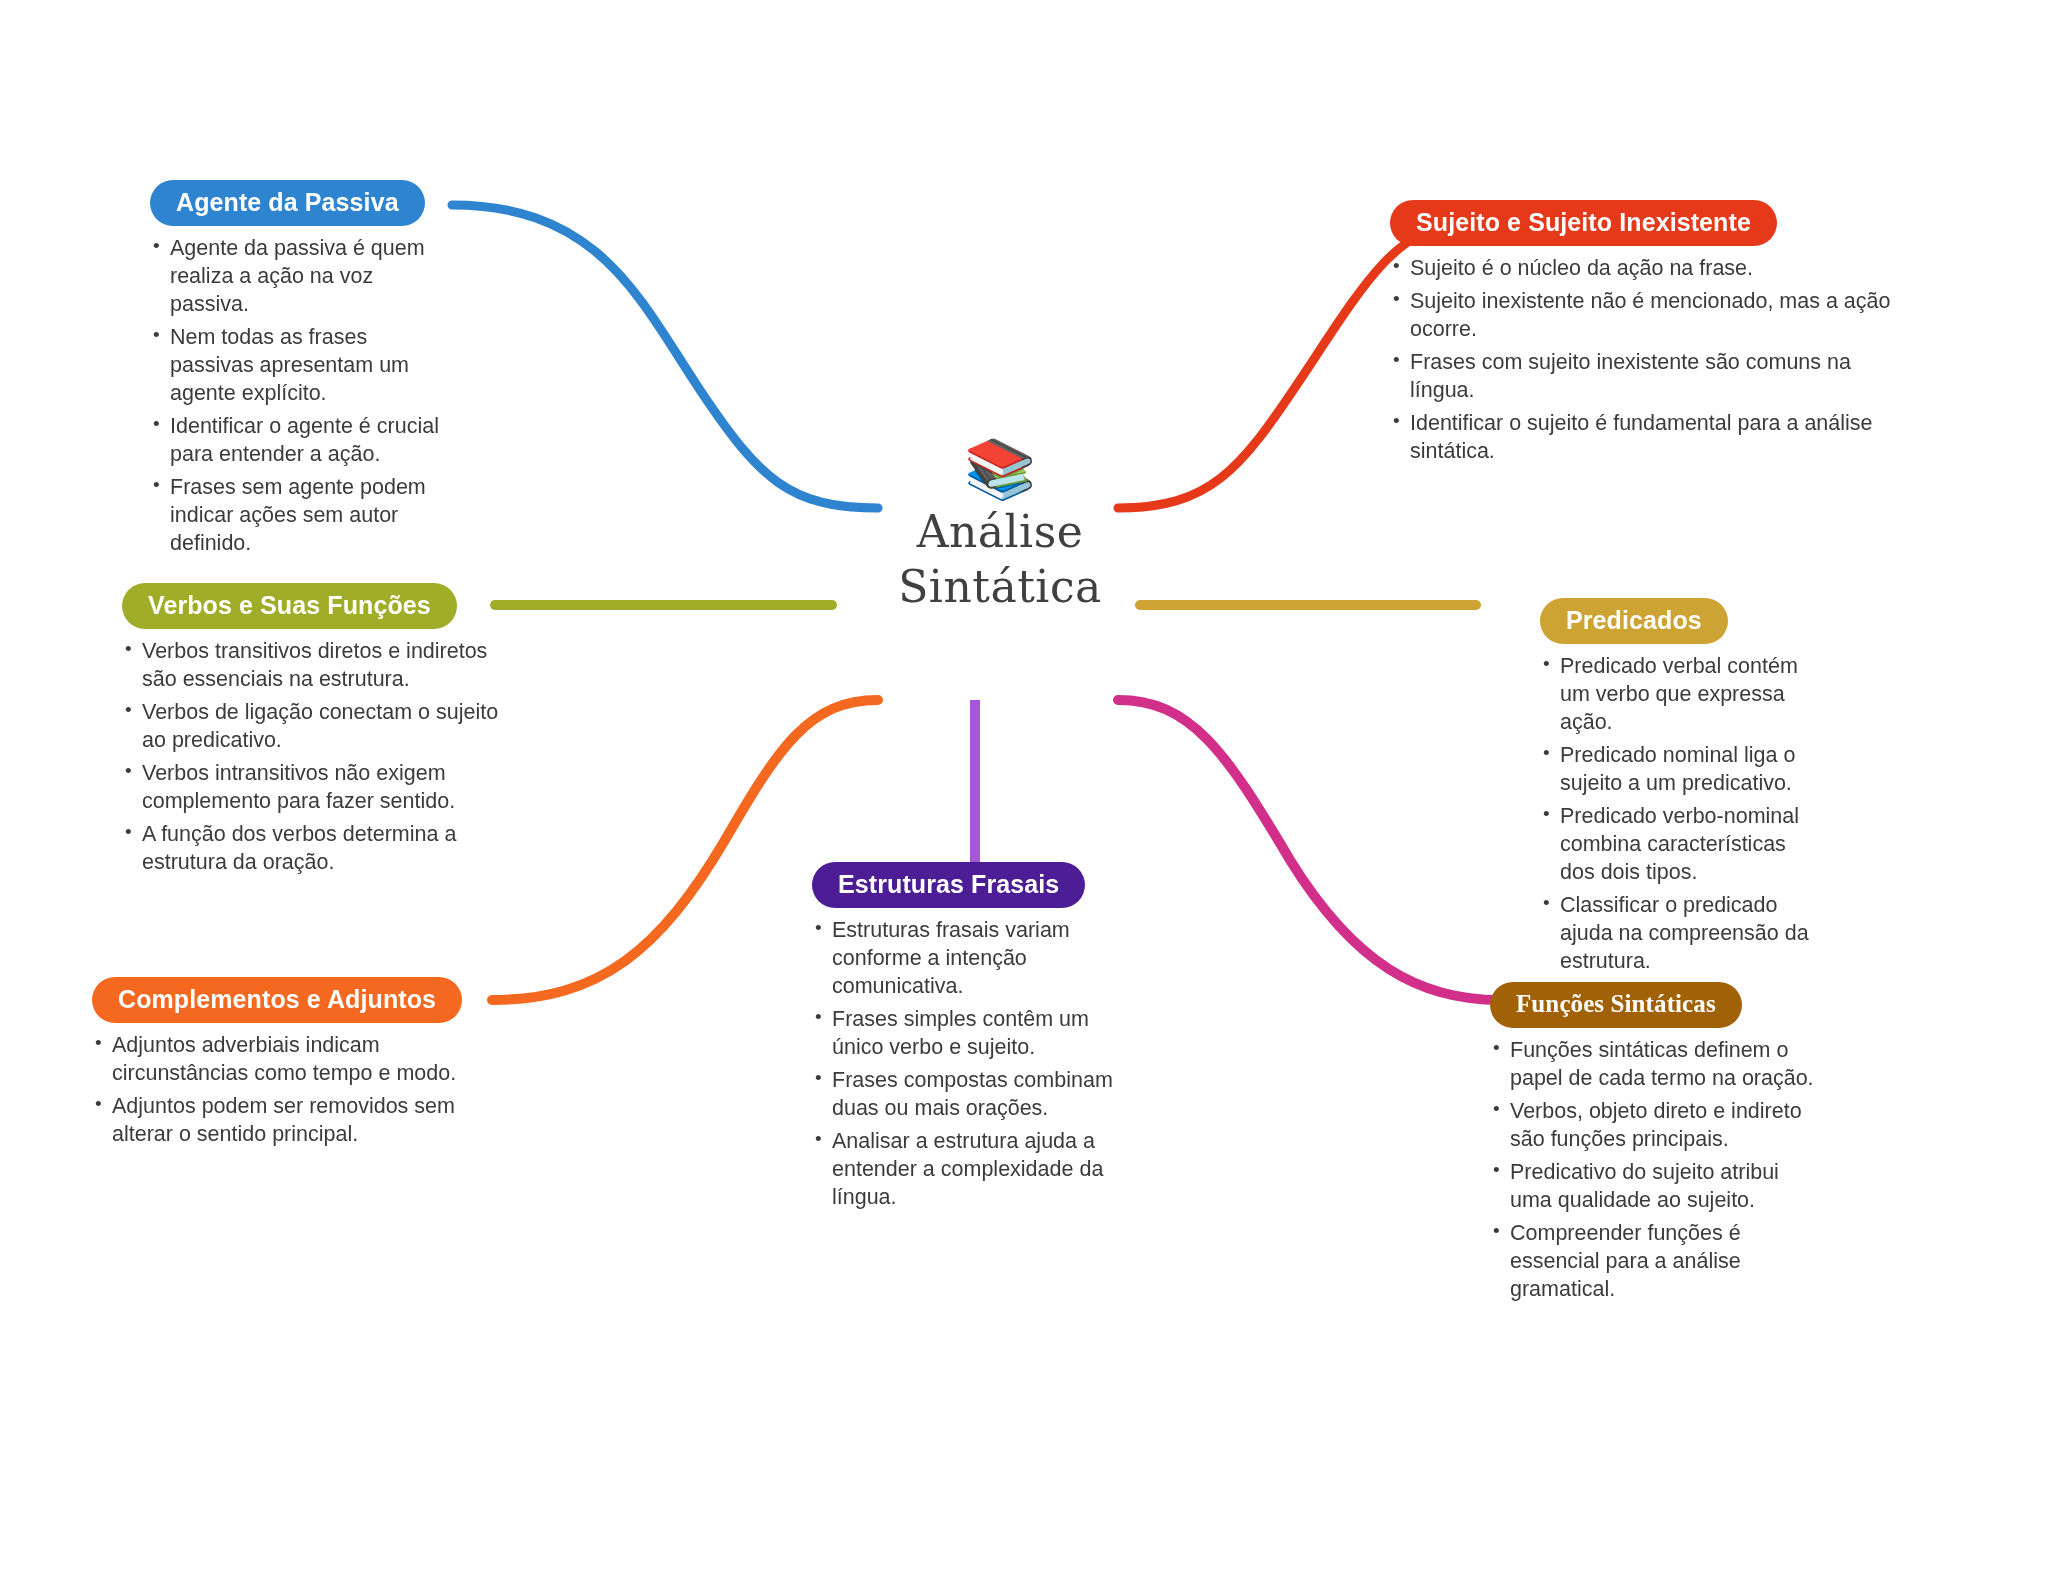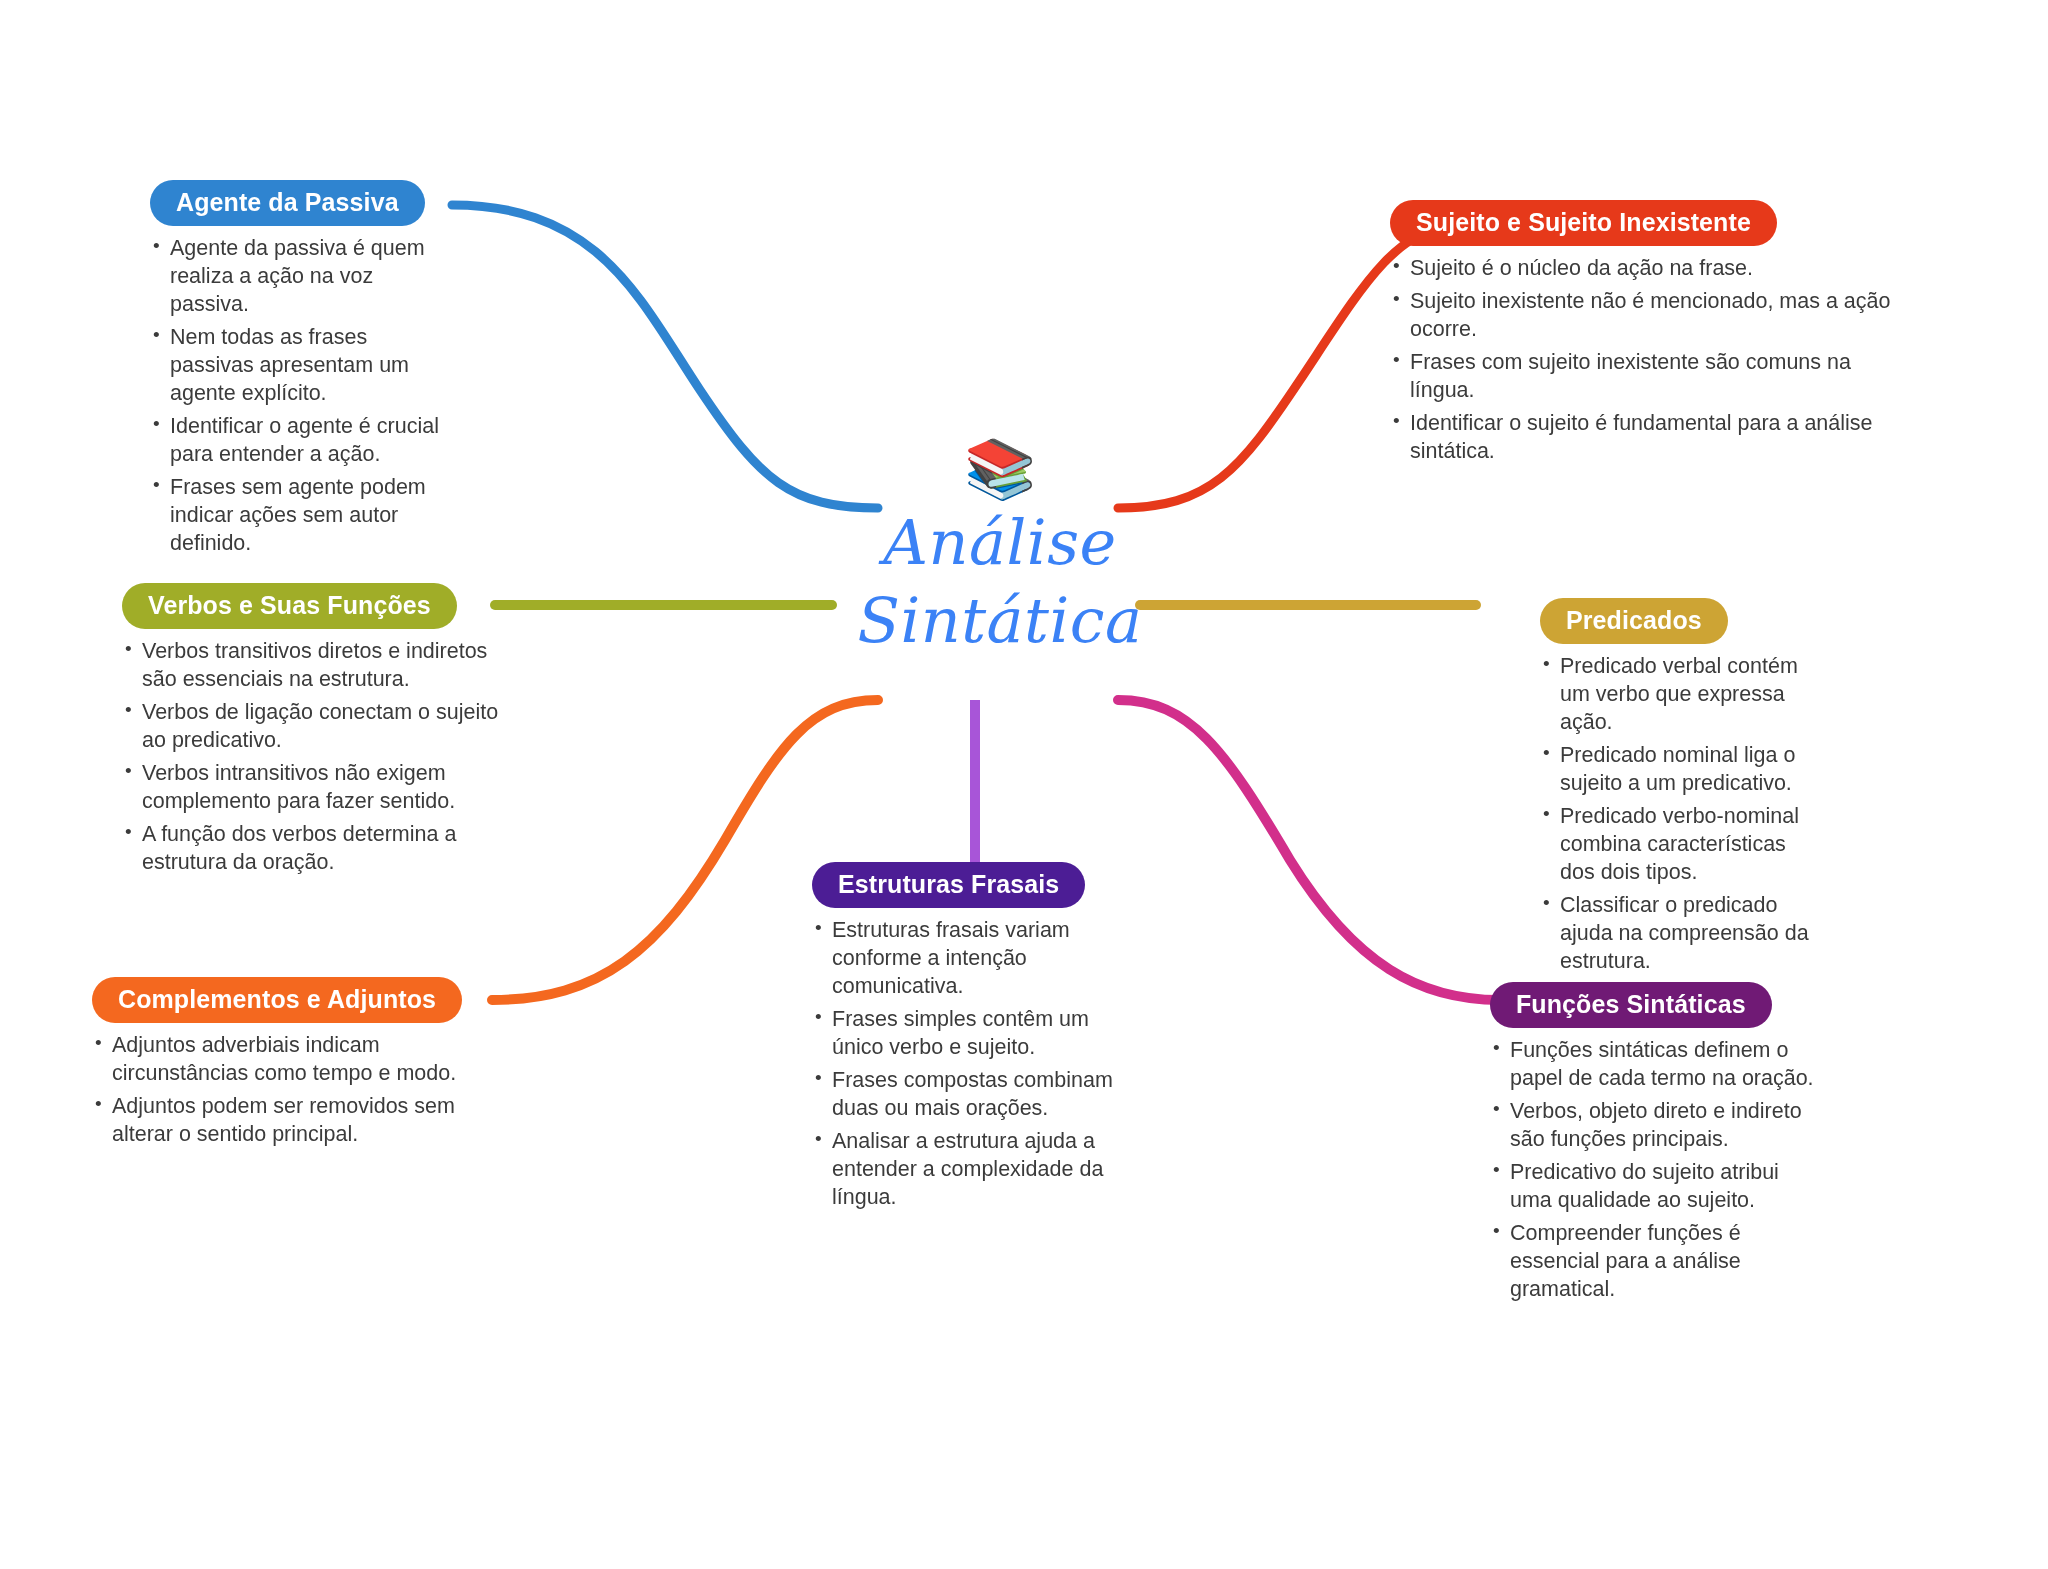--- a/index.html
+++ b/index.html
@@ -33,24 +33,23 @@
     z-index: 5;
   }
   .hub-icon {
     font-size: 58px;
     line-height: 1;
     margin-bottom: 6px;
     display: block;
   }
   .hub-title {
     font-family: "DejaVu Serif", serif;
-    font-style: italic;
-    font-size: 62px;
+    font-size: 44px;
     line-height: 1.25;
-    color: #3b82f6;
+    color: #404040;
     letter-spacing: .5px;
   }
 
   
   .branch {
     position: absolute;
     z-index: 4;
   }
   .badge {
     display: inline-block;
@@ -158,21 +157,21 @@
 
   <div class="branch" style="left:92px; top:977px; width:410px;">
     <span class="badge-row"><span class="badge" style="background:#f4681f;">Complementos e Adjuntos</span></span>
     <ul class="bullets">
       <li>Adjuntos adverbiais indicam circunstâncias como tempo e modo.</li>
       <li>Adjuntos podem ser removidos sem alterar o sentido principal.</li>
     </ul>
   </div>
 
   <div class="branch" style="left:1490px; top:982px; width:330px;">
-    <span class="badge-row"><span class="badge" style="background:#701a75;">Funções Sintáticas</span></span>
+    <span class="badge-row"><span class="badge" style="background:#a16207;font-family:Liberation Serif, serif;">Funções Sintáticas</span></span>
     <ul class="bullets">
       <li>Funções sintáticas definem o papel de cada termo na oração.</li>
       <li>Verbos, objeto direto e indireto são funções principais.</li>
       <li>Predicativo do sujeito atribui uma qualidade ao sujeito.</li>
       <li>Compreender funções é essencial para a análise gramatical.</li>
     </ul>
   </div>
 
   <div class="branch" style="left:812px; top:862px; width:330px;">
     <span class="badge-row"><span class="badge" style="background:#4c1d95;">Estruturas Frasais</span></span>

